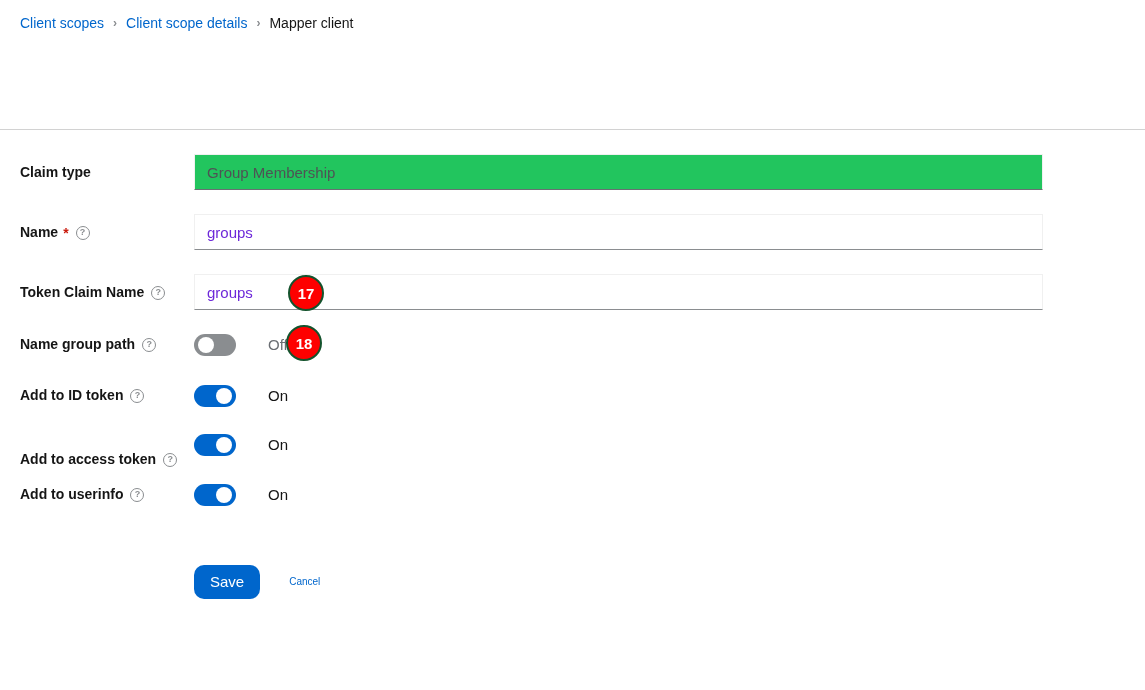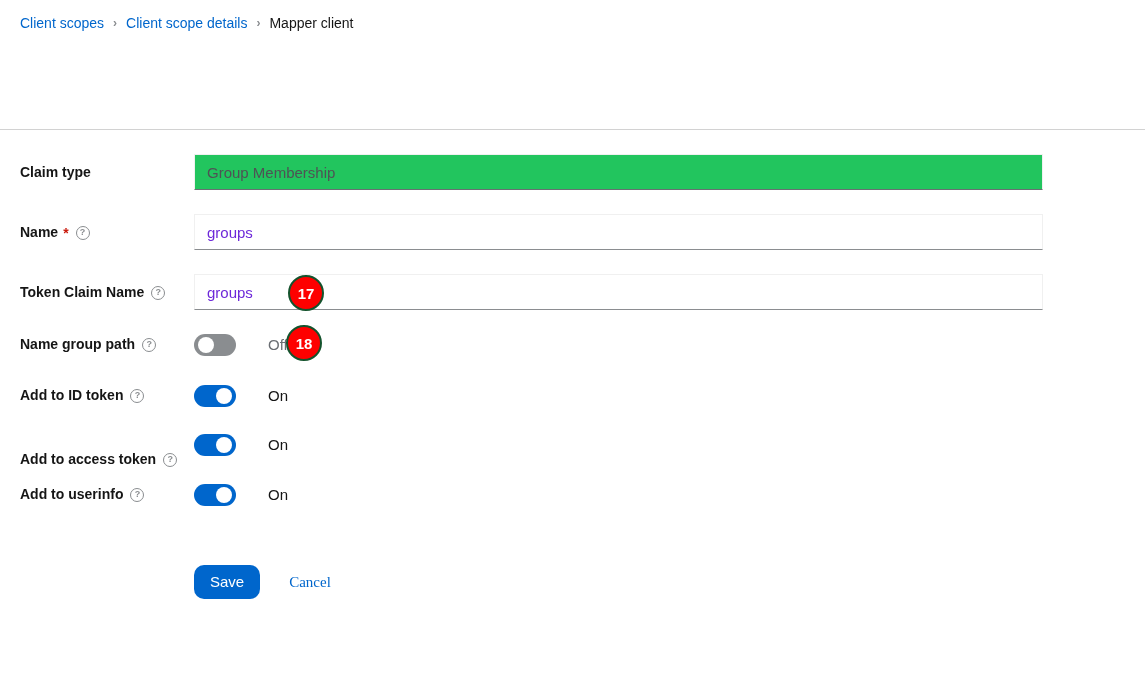--- a/index.html
+++ b/index.html
@@ -108,21 +108,21 @@
     background: #06c; color: #ffffff;
     border: none; border-radius: 10px;
     height: 34px; padding: 0 16px;
     font-size: 15px; font-family: "Liberation Sans", sans-serif;
     cursor: pointer; line-height: 34px;
   }
   .btn-link {
     background: transparent; color: #06c;
     border: none; height: 34px; padding: 0 16px;
     margin-left: 13px;
-    font-size: 15px; font-family: Liberation Serif, serif;
+    font-size: 10px; font-family: Liberation Sans, sans-serif;
     cursor: pointer; line-height: 34px;
   }
 
   
   .badge {
     position: absolute;
     width: 36px; height: 36px; border-radius: 50%;
     background: #fe0000; border: 2px solid #14532d;
     color: #ffffff; font-size: 15px; font-weight: bold;
     display: flex; align-items: center; justify-content: center;

